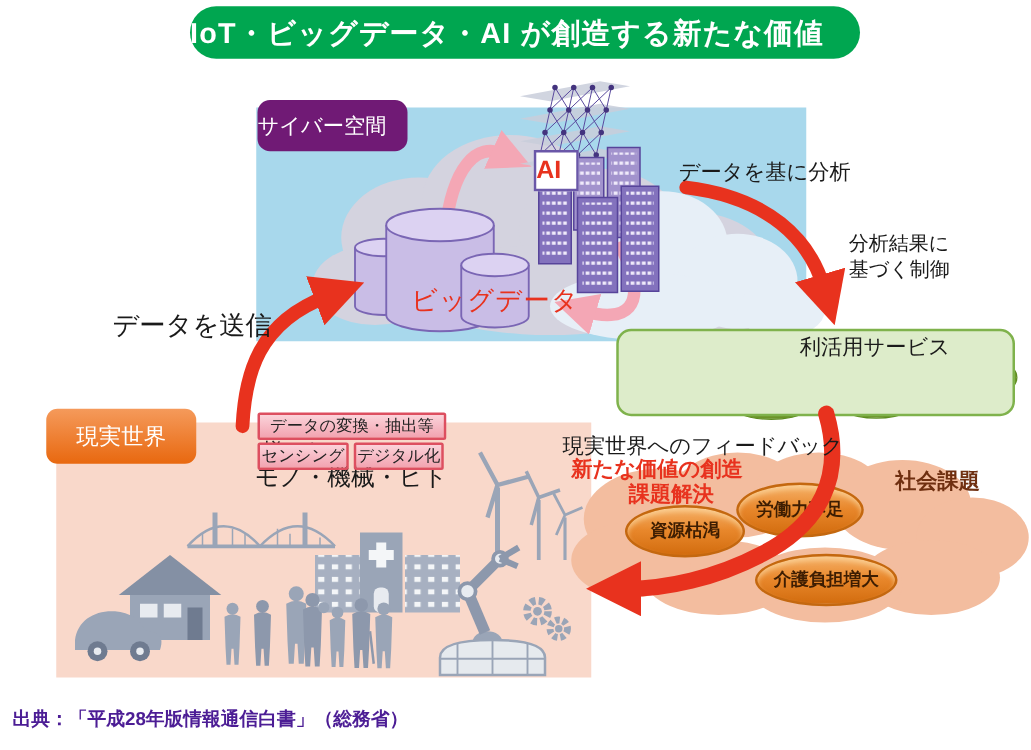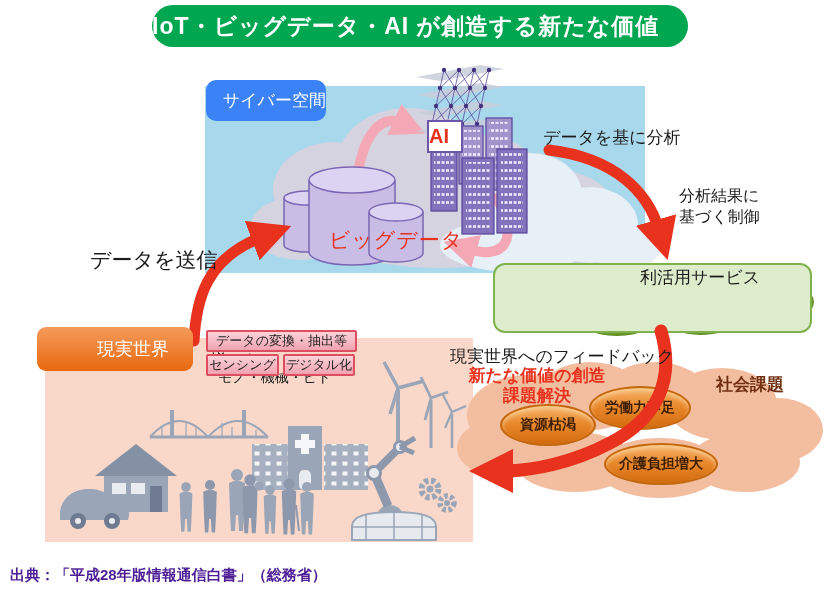--- a/index.html
+++ b/index.html
@@ -5,25 +5,25 @@
   html,body{margin:0;padding:0;background:#fff;}
   #stage{position:relative;width:825px;height:600px;background:#fff;overflow:hidden;
          font-family:"Liberation Sans","DejaVu Sans",sans-serif;color:#1a1a1a;}
   .abs{position:absolute;}
   svg.layer{position:absolute;left:0;top:0;width:825px;height:600px;pointer-events:none;}
   #title{left:152px;top:5px;width:536px;height:42px;background:#00a650;border-radius:21px;
          color:#fff;font-size:23px;font-weight:bold;letter-spacing:1px;
          display:flex;align-items:center;z-index:6;}
   #bluePanel{left:205px;top:86px;width:440px;height:187px;background:#a8d8ec;z-index:1;}
   #pinkPanel{left:45px;top:338px;width:428px;height:204px;background:#f9d8ca;z-index:1;}
-  #cyberLabel{left:206px;top:80px;width:120px;height:41px;background:#3b82f6;border-radius:10px;
-         color:#fff;font-size:17px;display:flex;align-items:center;justify-content:flex-end;z-index:6;}
+  #cyberLabel{left:206px;top:80px;width:120px;height:41px;background:#701a75;border-radius:10px;
+         color:#fff;font-size:17px;display:flex;align-items:center;justify-content:flex-start;z-index:6;}
   #realLabel{left:37px;top:327px;width:120px;height:44px;border-radius:9px;
          background:linear-gradient(180deg,#f59a5b,#e8680f);
-         color:#fff;font-size:18px;display:flex;align-items:center;justify-content:center;z-index:6;padding-left:36px;}
+         color:#fff;font-size:18px;display:flex;align-items:center;justify-content:center;z-index:6;}
   #servicesBox{left:493px;top:263px;width:319px;height:70px;background:#ddecca;
          border:2px solid #7fb24c;border-radius:12px;box-sizing:border-box;z-index:4;}
   #servicesTitle{left:595px;top:266px;width:210px;text-align:center;font-size:17px;color:#1a1a1a;z-index:4;}
   .goval{border-radius:50%;z-index:4;color:#fff;font-size:13px;line-height:1.15;text-align:center;
          display:flex;align-items:center;justify-content:center;
          background:radial-gradient(ellipse at 40% 28%,#b6d06f 0%,#86ad3f 60%,#6d9829 100%);
          border:1px solid #5d8c20;box-shadow:inset 0 -4px 6px rgba(60,100,10,.35);}
   .ioval{border-radius:50%;z-index:4;color:#3d1d02;font-weight:bold;font-size:14px;text-align:center;
          display:flex;align-items:center;justify-content:center;
          background:linear-gradient(180deg,#f6b269 0%,#e8872b 48%,#d26c0e 100%);
@@ -301,26 +301,26 @@
       <span>AI</span>
     </div>
 
   <div class="abs txt" style="left:90px;top:246px;font-size:21px;">データを送信</div>
   <div class="abs txt" style="left:543px;top:126px;font-size:17px;">データを基に分析</div>
   <div class="abs txt" style="left:450px;top:345px;font-size:17px;">現実世界へのフィードバック</div>
   <div class="abs txt" style="left:679px;top:186px;font-size:16px;line-height:1.3;">
     <div>分析結果に</div>
     <div>基づく制御</div>
   </div>
-  <div class="abs txt red" style="left:457px;top:364px;width:160px;text-align:center;font-size:17px;">新たな価値の創造</div>
+  <div class="abs txt red" style="left:457px;top:364px;width:160px;text-align:left;font-size:17px;">新たな価値の創造</div>
   <div class="abs txt red" style="left:457px;top:384px;width:160px;text-align:center;font-size:17px;">課題解決</div>
   <div class="abs txt" style="left:716px;top:373px;font-size:17px;font-weight:bold;color:#6f2f10;">社会課題</div>
 
   <div class="abs txt" style="left:210px;top:349px;font-size:17px;">様々な</div>
-  <div class="abs txt" style="left:218px;top:369px;font-size:14px;">モノ・機械・ヒト</div>
+  <div class="abs txt" style="left:204px;top:369px;font-size:19px;">モノ・機械・ヒト</div>
 
   <div class="abs tag" style="left:206px;top:282px;width:151px;height:22px;">
       <span>データの変換・抽出等</span>
     </div>
   <div class="abs tag" style="left:206px;top:306px;width:73px;height:22px;">
       <span>センシング</span>
     </div>
   <div class="abs tag" style="left:283px;top:306px;width:72px;height:22px;">
       <span>デジタル化</span>
     </div>

